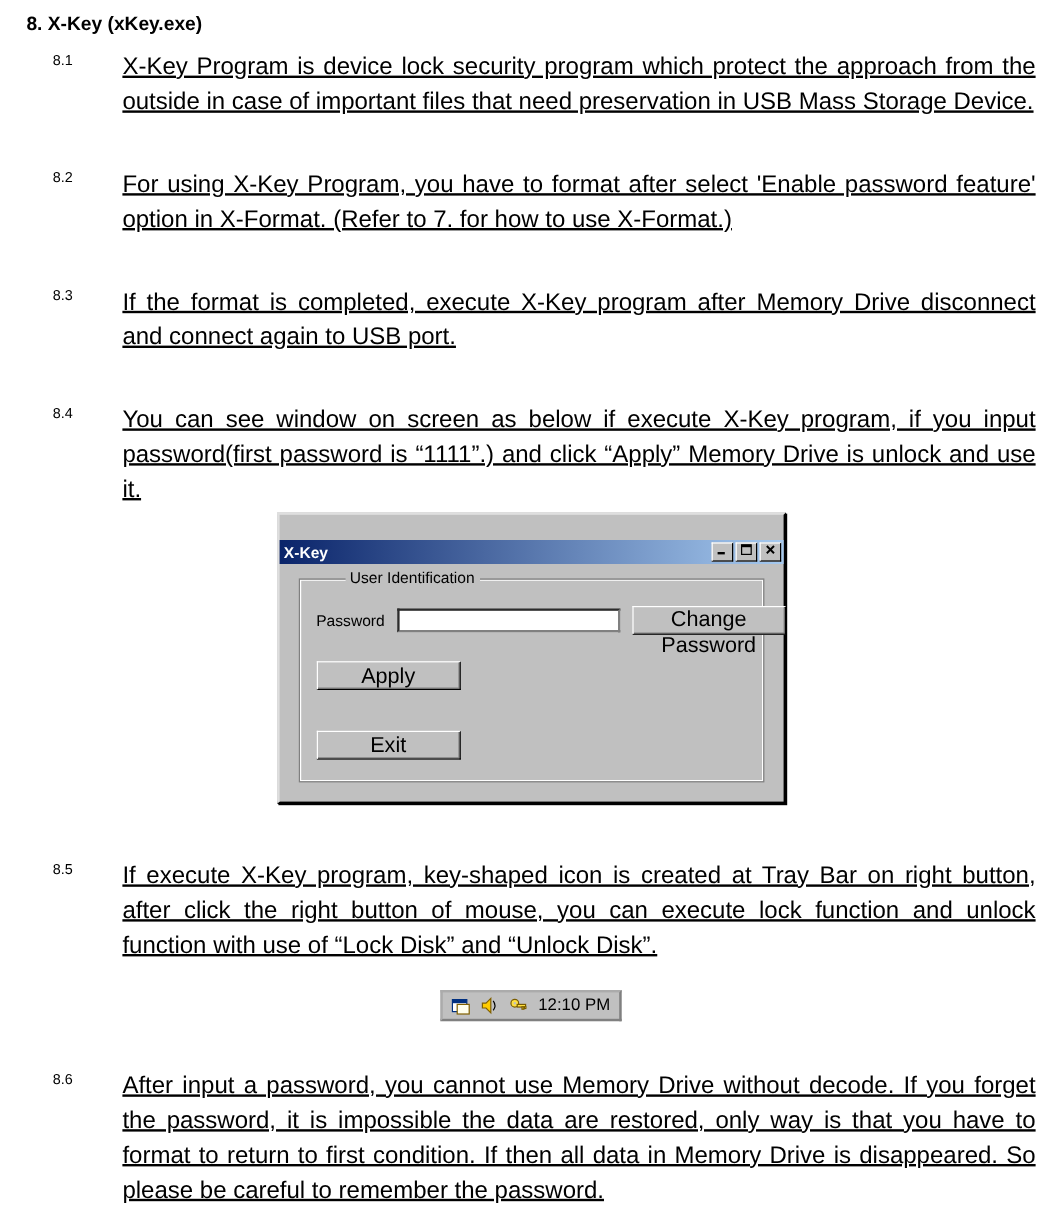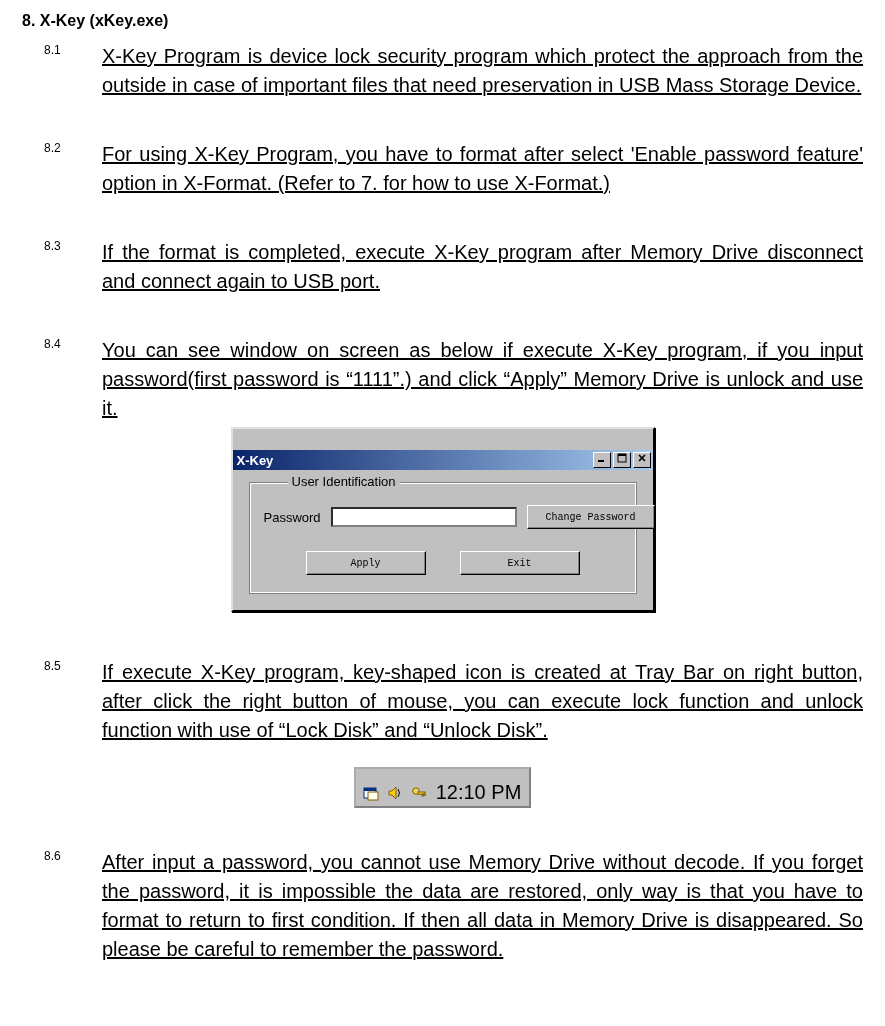--- a/index.html
+++ b/index.html
@@ -110,48 +110,48 @@
     box-sizing: border-box;
   }
   .btn3d {
     min-width: 120px;
     height: 24px;
     background: #c0c0c0;
     border: 1px solid #000;
     border-top-color: #fff;
     border-left-color: #fff;
     box-shadow: inset -1px -1px 0 #808080;
-    font-size: 10px;
-    font-family: Liberation Mono, monospace;
+    font-size: 18px;
+    font-family: Liberation Sans, sans-serif;
     padding: 0;
     cursor: default;
   }
   .row2 {
     display: flex;
     justify-content: center;
     gap: 34px;
+    flex-direction: column;
   }
   .row2 .btn3d { width: 120px; }
   
   .tray-wrap {
     display: flex;
     justify-content: center;
     margin: -4px 0 40px 0;
   }
   .tray {
     display: inline-flex;
-    align-items: center;
     gap: 6px;
     background: #c0c0c0;
     border: 2px inset #fff;
     border-right-color: #808080;
     border-bottom-color: #808080;
-    padding: 12px 8px 2px 6px;
+    padding: 2px 8px 2px 6px;
     font-family: "MS Sans Serif", Tahoma, sans-serif;
-    font-size: 20px;
+    font-size: 14px;
   }
   .tray-icon {
     width: 18px; height: 18px;
     display: inline-flex;
     align-items: center;
     justify-content: center;
   }
   .tray-time { margin-left: 2px; }
 </style>
 </head>

